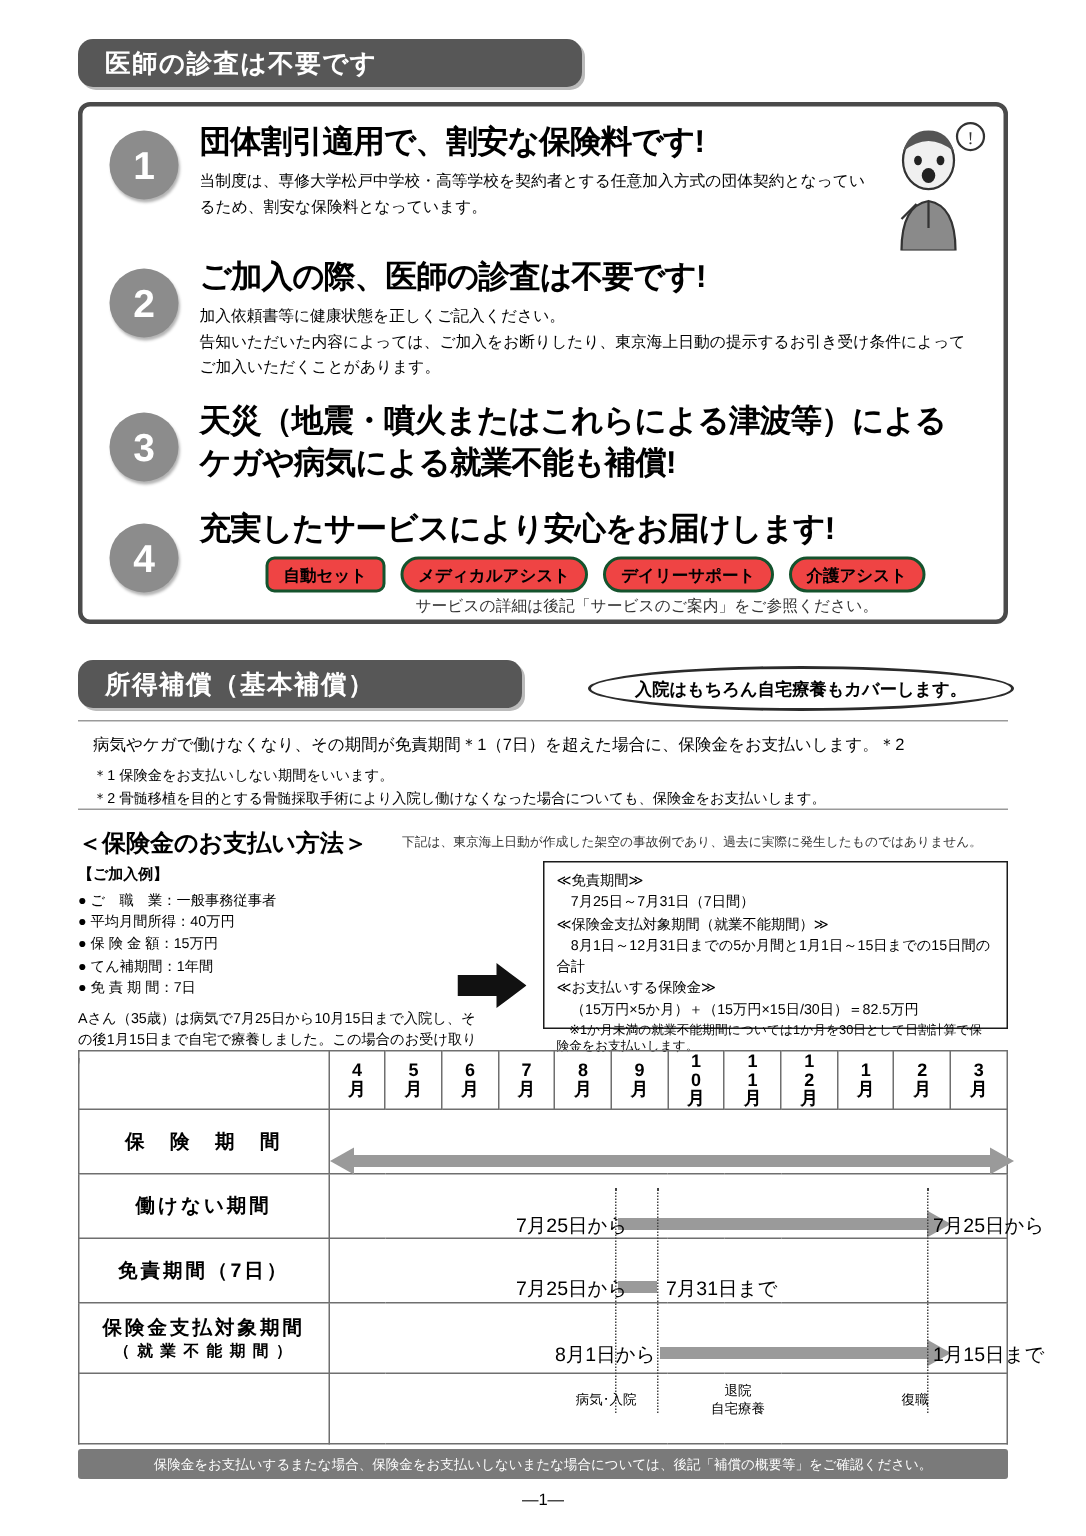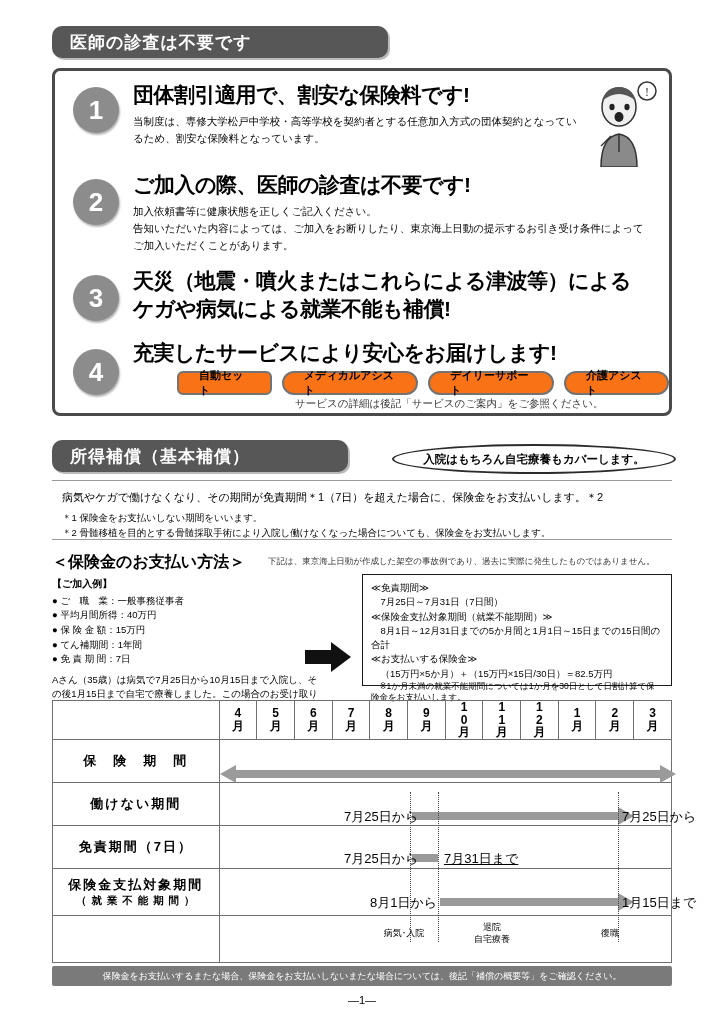--- a/index.html
+++ b/index.html
@@ -43,25 +43,25 @@
   }
   .ftitle{font-size:21px;font-weight:bold;letter-spacing:-0.5px;line-height:1.15;}
   .fbody{font-size:10.5px;line-height:1.6;margin-top:6px;}
 
   
   .person{position:absolute;right:8px;top:10px;width:72px;height:86px;}
 
   
   .svc-row{position:absolute;left:122px;top:300px;display:flex;gap:10px;align-items:center;}
   .svc-pill{
-    border:2px solid #737373;border-radius:12px;height:20px;
+    border:2px solid #14532d;border-radius:12px;height:20px;
     display:flex;align-items:center;justify-content:center;
-    font-size:11px;font-weight:bold;padding:0 20px;background:#f97316;
-  }
-  .svc-note{position:absolute;left:240px;top:326px;font-size:10.5px;color:#333;}
+    font-size:11px;font-weight:bold;padding:0 10px;background:#ef4444;
+  }
+  .svc-note{position:absolute;left:222px;top:326px;font-size:10.5px;color:#333;}
 
   
   .callout{
     position:absolute;left:392px;top:444px;width:280px;height:26px;
     border:2px solid #2b2b2b;border-radius:50%/50%;
     display:flex;align-items:center;justify-content:center;
     font-size:11.5px;font-weight:bold;background:#fff;
   }
   .inc-box{
     position:absolute;left:52px;top:480px;width:620px;height:60px;
@@ -282,21 +282,21 @@
 
     <div style="position:absolute;left:360px;top:112px;width:208px;height:8px;background:#9a9a9a;"></div>
     <svg style="position:absolute;left:562px;top:104px;" width="20" height="24" viewBox="0 0 20 24">
         <path d="M20 12 L4 3 L4 21 Z" fill="#9a9a9a"></path>
       </svg>
     <div class="bandtext" style="left:292px;top:108px;">7月25日から</div>
     <div class="bandtext" style="left:570px;top:108px;">7月25日から</div>
 
     <div style="position:absolute;left:360px;top:154px;width:26px;height:8px;background:#9a9a9a;"></div>
     <div class="bandtext" style="left:292px;top:150px;">7月25日から</div>
-    <div class="bandtext" style="left:392px;top:150px;text-decoration:underline;">7月31日まで</div>
+    <div class="bandtext" style="left:392px;top:150px;">7月31日まで</div>
 
     <div style="position:absolute;left:388px;top:198px;width:180px;height:8px;background:#9a9a9a;"></div>
     <svg style="position:absolute;left:562px;top:190px;" width="20" height="24" viewBox="0 0 20 24">
         <path d="M20 12 L4 3 L4 21 Z" fill="#9a9a9a"></path>
       </svg>
     <div class="bandtext" style="left:318px;top:194px;">8月1日から</div>
     <div class="bandtext" style="left:570px;top:194px;">1月15日まで</div>
 
     <div style="position:absolute;left:358px;top:92px;width:0;height:150px;border-left:1px dotted #444;"></div>
     <div style="position:absolute;left:386px;top:92px;width:0;height:150px;border-left:1px dotted #444;"></div>

